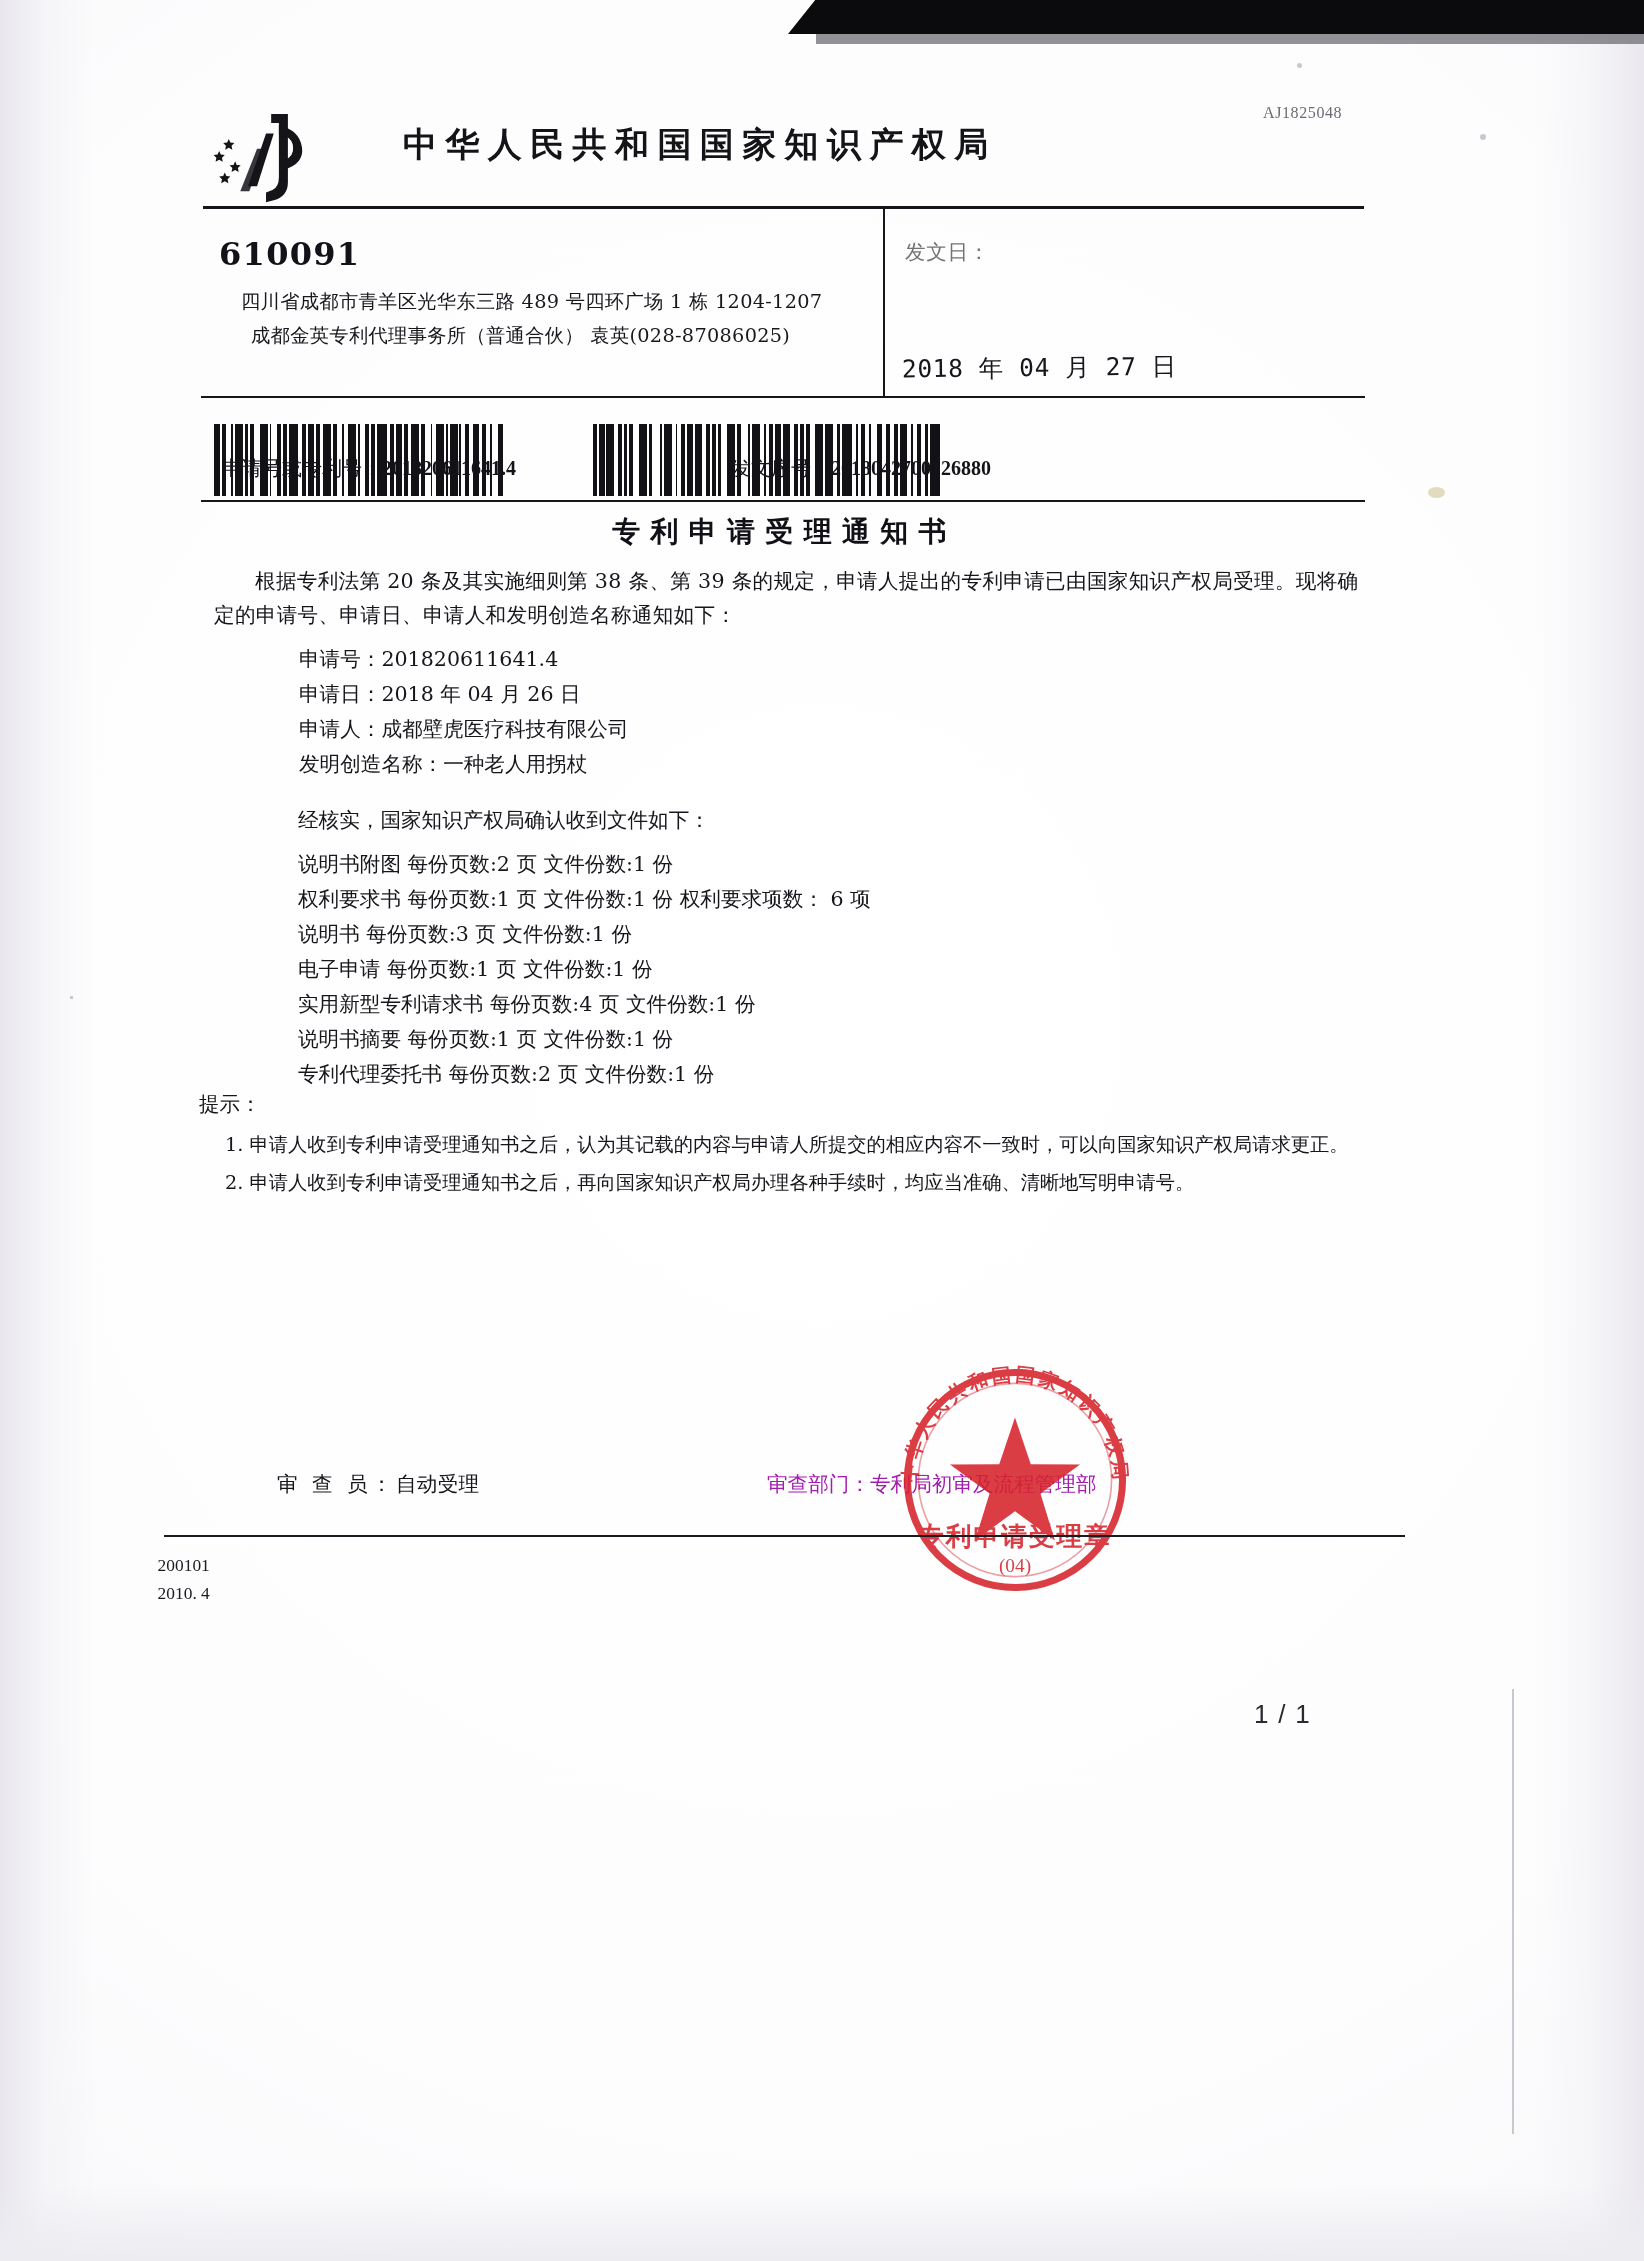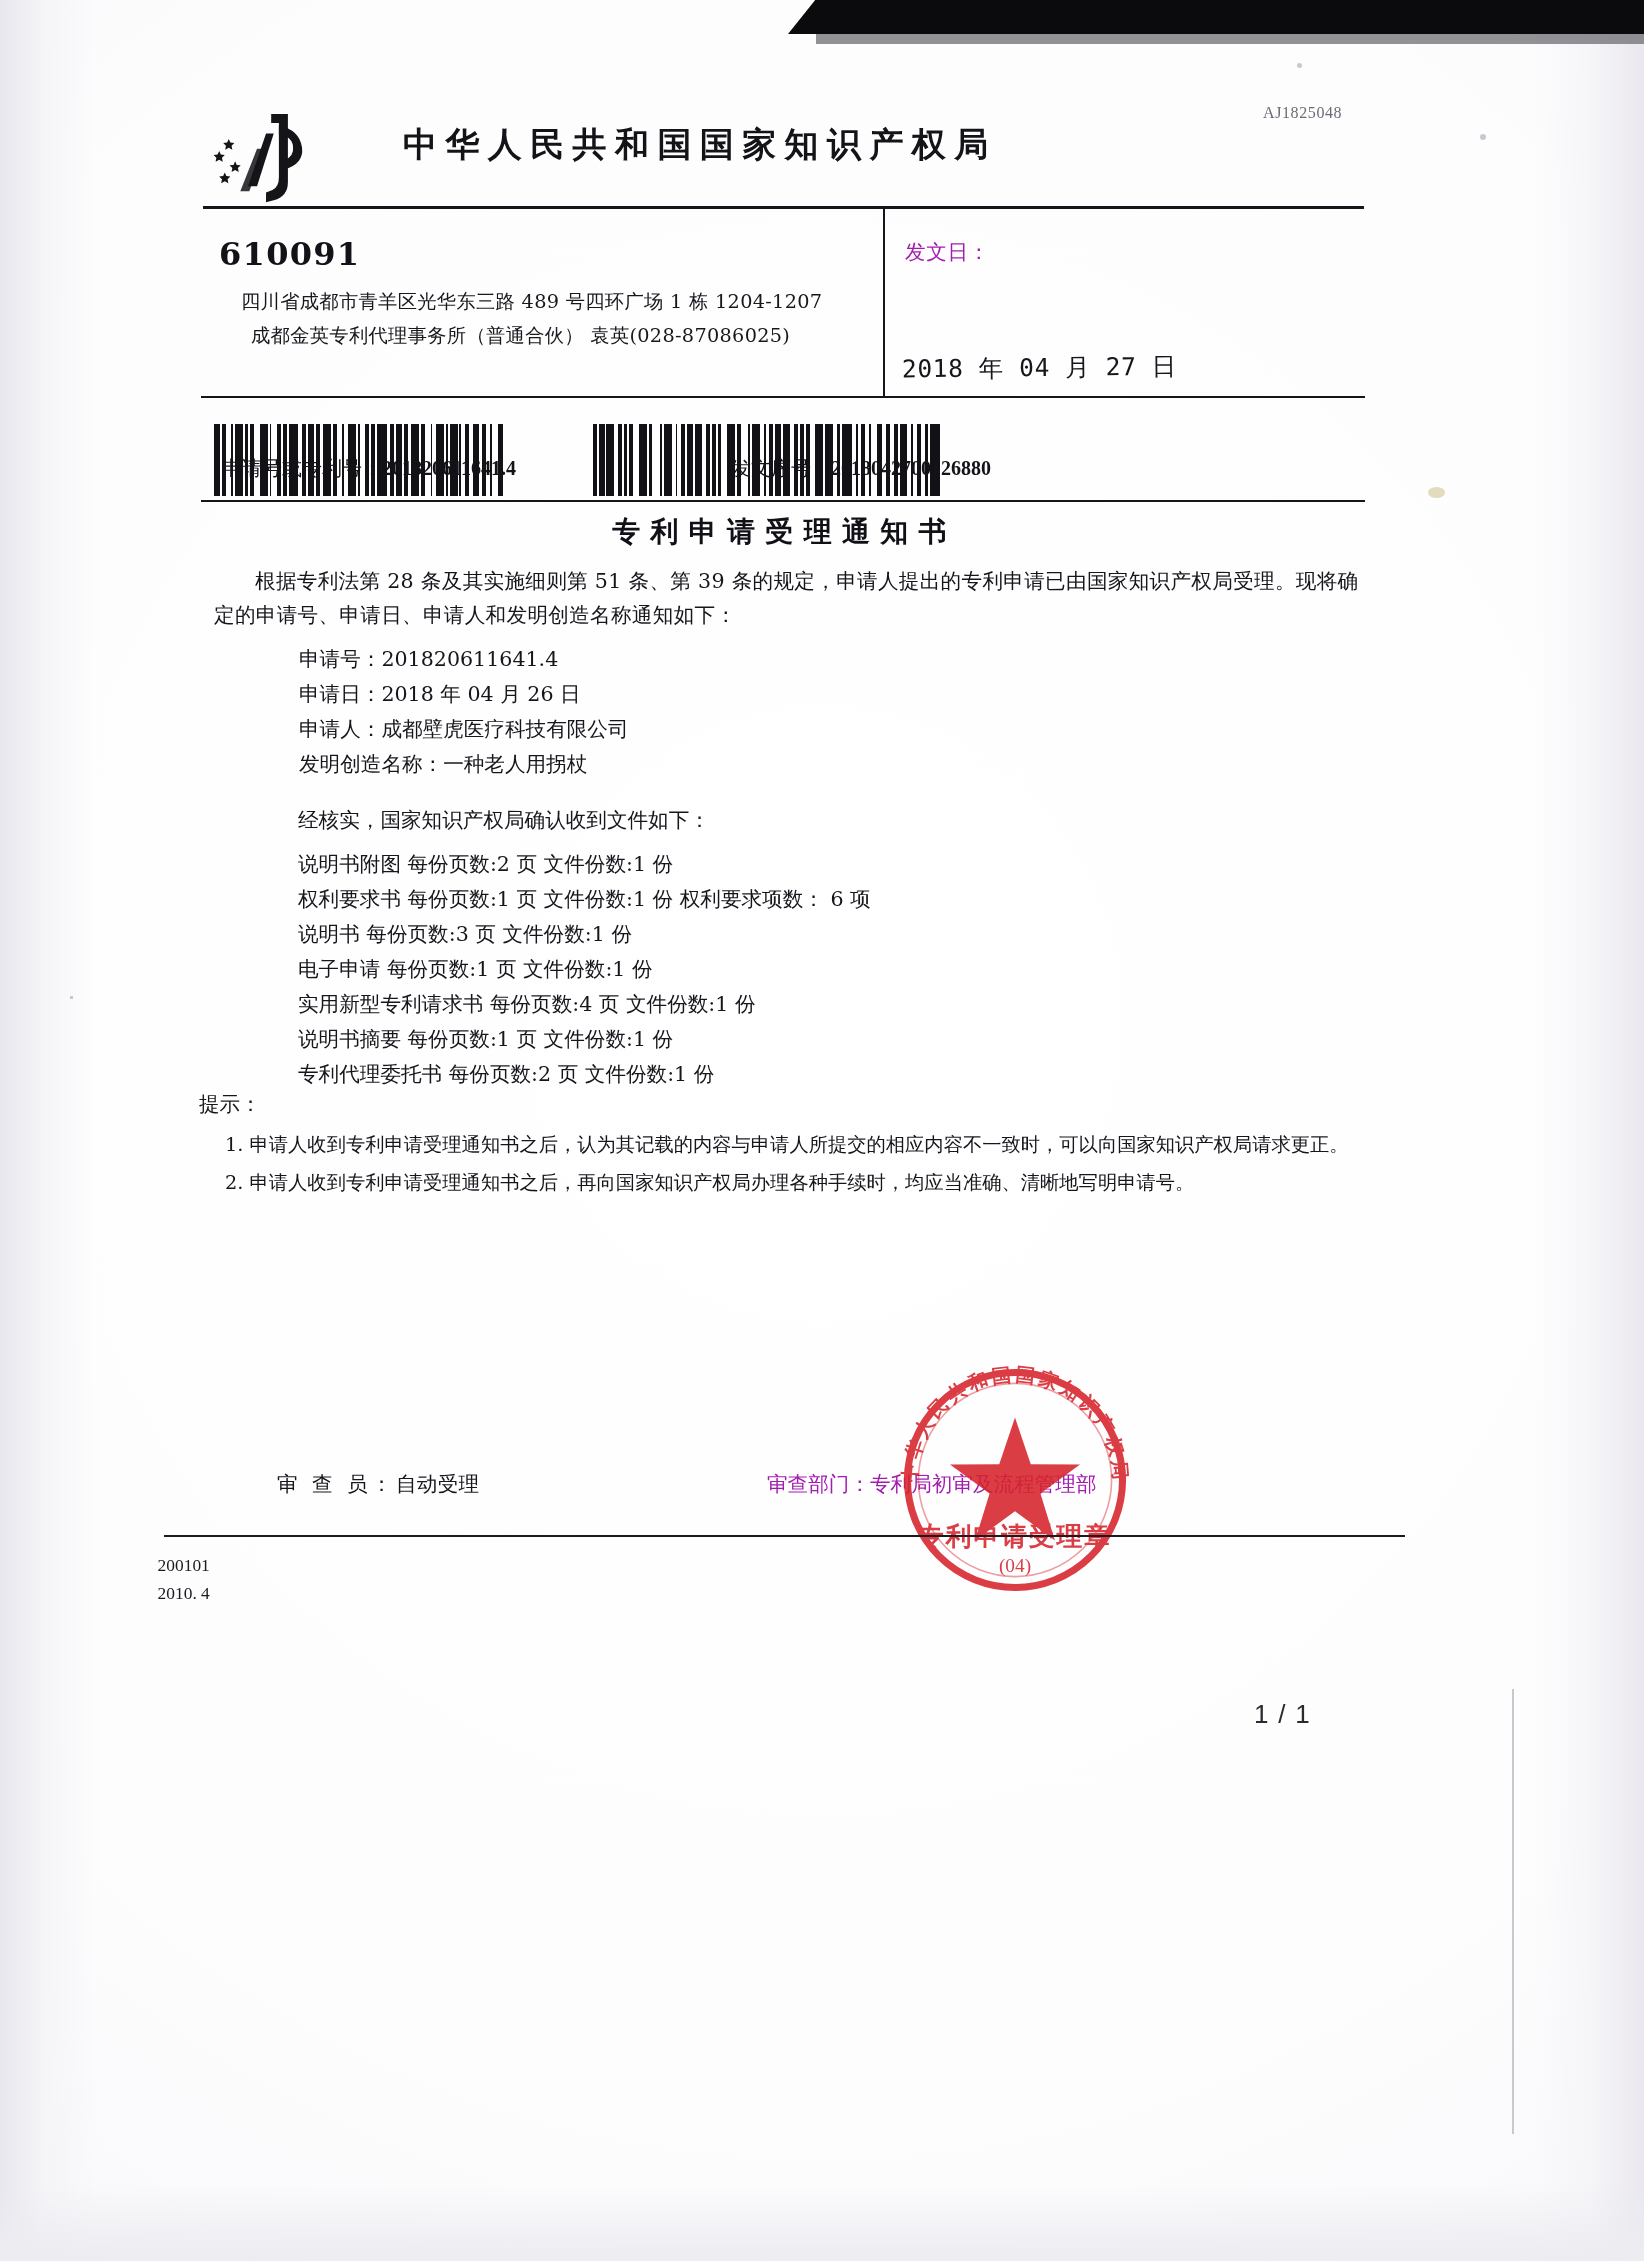--- a/index.html
+++ b/index.html
@@ -144,21 +144,21 @@
     width: 1.9px;
     height: 187px;
     background: #15151b;
   }
   .date-label {
     position: absolute;
     left: 741px;
     top: 151px;
     font-family: "DejaVu Serif", serif;
     font-size: 20.6px;
-    color: #a21caf;
+    color: #737373;
     letter-spacing: 0.6px;
   }
   .date-stamp {
     position: absolute;
     left: 738px;
     top: 264px;
     font-family: "DejaVu Sans Mono", monospace;
     font-size: 24.5px;
     letter-spacing: 0.6px;
     color: #16161c;
@@ -695,21 +695,21 @@
   <div class="num-left">
     <span>申请号或专利号：</span><b>201820611641.4</b>
   </div>
   <div class="num-right">
     <span>发文序号：</span><b>2018042700126880</b>
   </div>
   <div class="hr-num-bottom"></div>
 
   <div class="doc-title">专利申请受理通知书</div>
 
-  <div class="body-p intro">根据专利法第 28 条及其实施细则第 51 条、第 39 条的规定，申请人提出的专利申请已由国家知识产权局受理。现将确定的申请号、申请日、申请人和发明创造名称通知如下：</div>
+  <div class="body-p intro">根据专利法第 20 条及其实施细则第 38 条、第 39 条的规定，申请人提出的专利申请已由国家知识产权局受理。现将确定的申请号、申请日、申请人和发明创造名称通知如下：</div>
 
   <div class="kv-list">
     <div>申请号：201820611641.4</div>
     <div>申请日：2018 年 04 月 26 日</div>
     <div>申请人：成都壁虎医疗科技有限公司</div>
     <div>发明创造名称：一种老人用拐杖</div>
   </div>
 
   <div class="docs-head">经核实，国家知识产权局确认收到文件如下：</div>
   <div class="docs-list">

